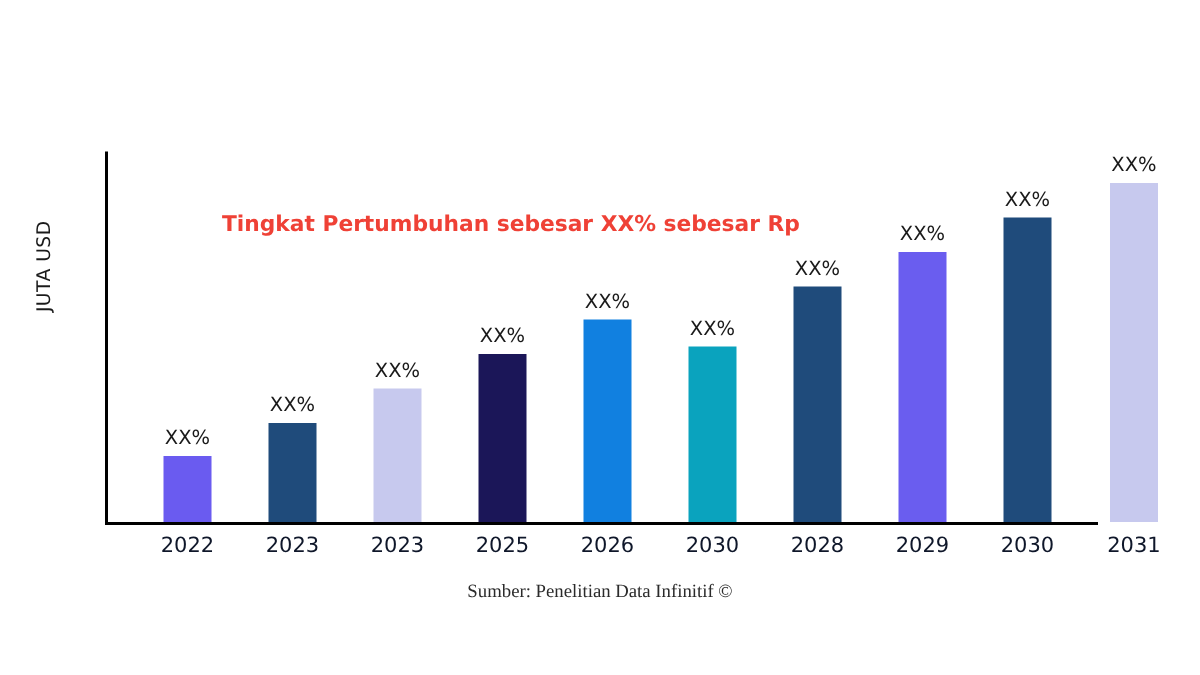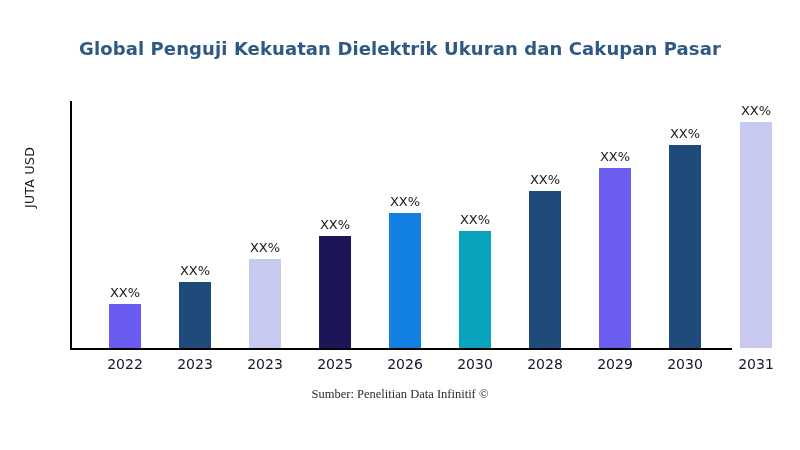--- a/index.html
+++ b/index.html
@@ -116,27 +116,27 @@
     color: #2b2b2b;
     white-space: nowrap;
     font-family: Liberation Serif, serif;
   }
 </style>
 </head>
 <body>
 
 <div id="chart-root">
 
-  <div id="chart-title">Global Penguji Kekuatan Dielektrik Ukuran dan Cakupan Pasar</div>
 
   <div id="y-axis-label">JUTA USD</div>
 
   <div id="y-axis-spine"></div>
   <div id="x-axis-spine"></div>
 
+  <div id="growth-annotation">Tingkat Pertumbuhan sebesar XX% sebesar Rp</div>
 
   <div id="plot-area">
 
     <div class="bar-group" style="left:92px">
       <div class="bar-value" style="bottom: 150px;">XX%</div>
       <div class="bar" style="height: 44px; background: rgb(106, 91, 240);"></div>
       <div class="tick-label">2022</div>
     </div>
 
     <div class="bar-group" style="left:162px">

